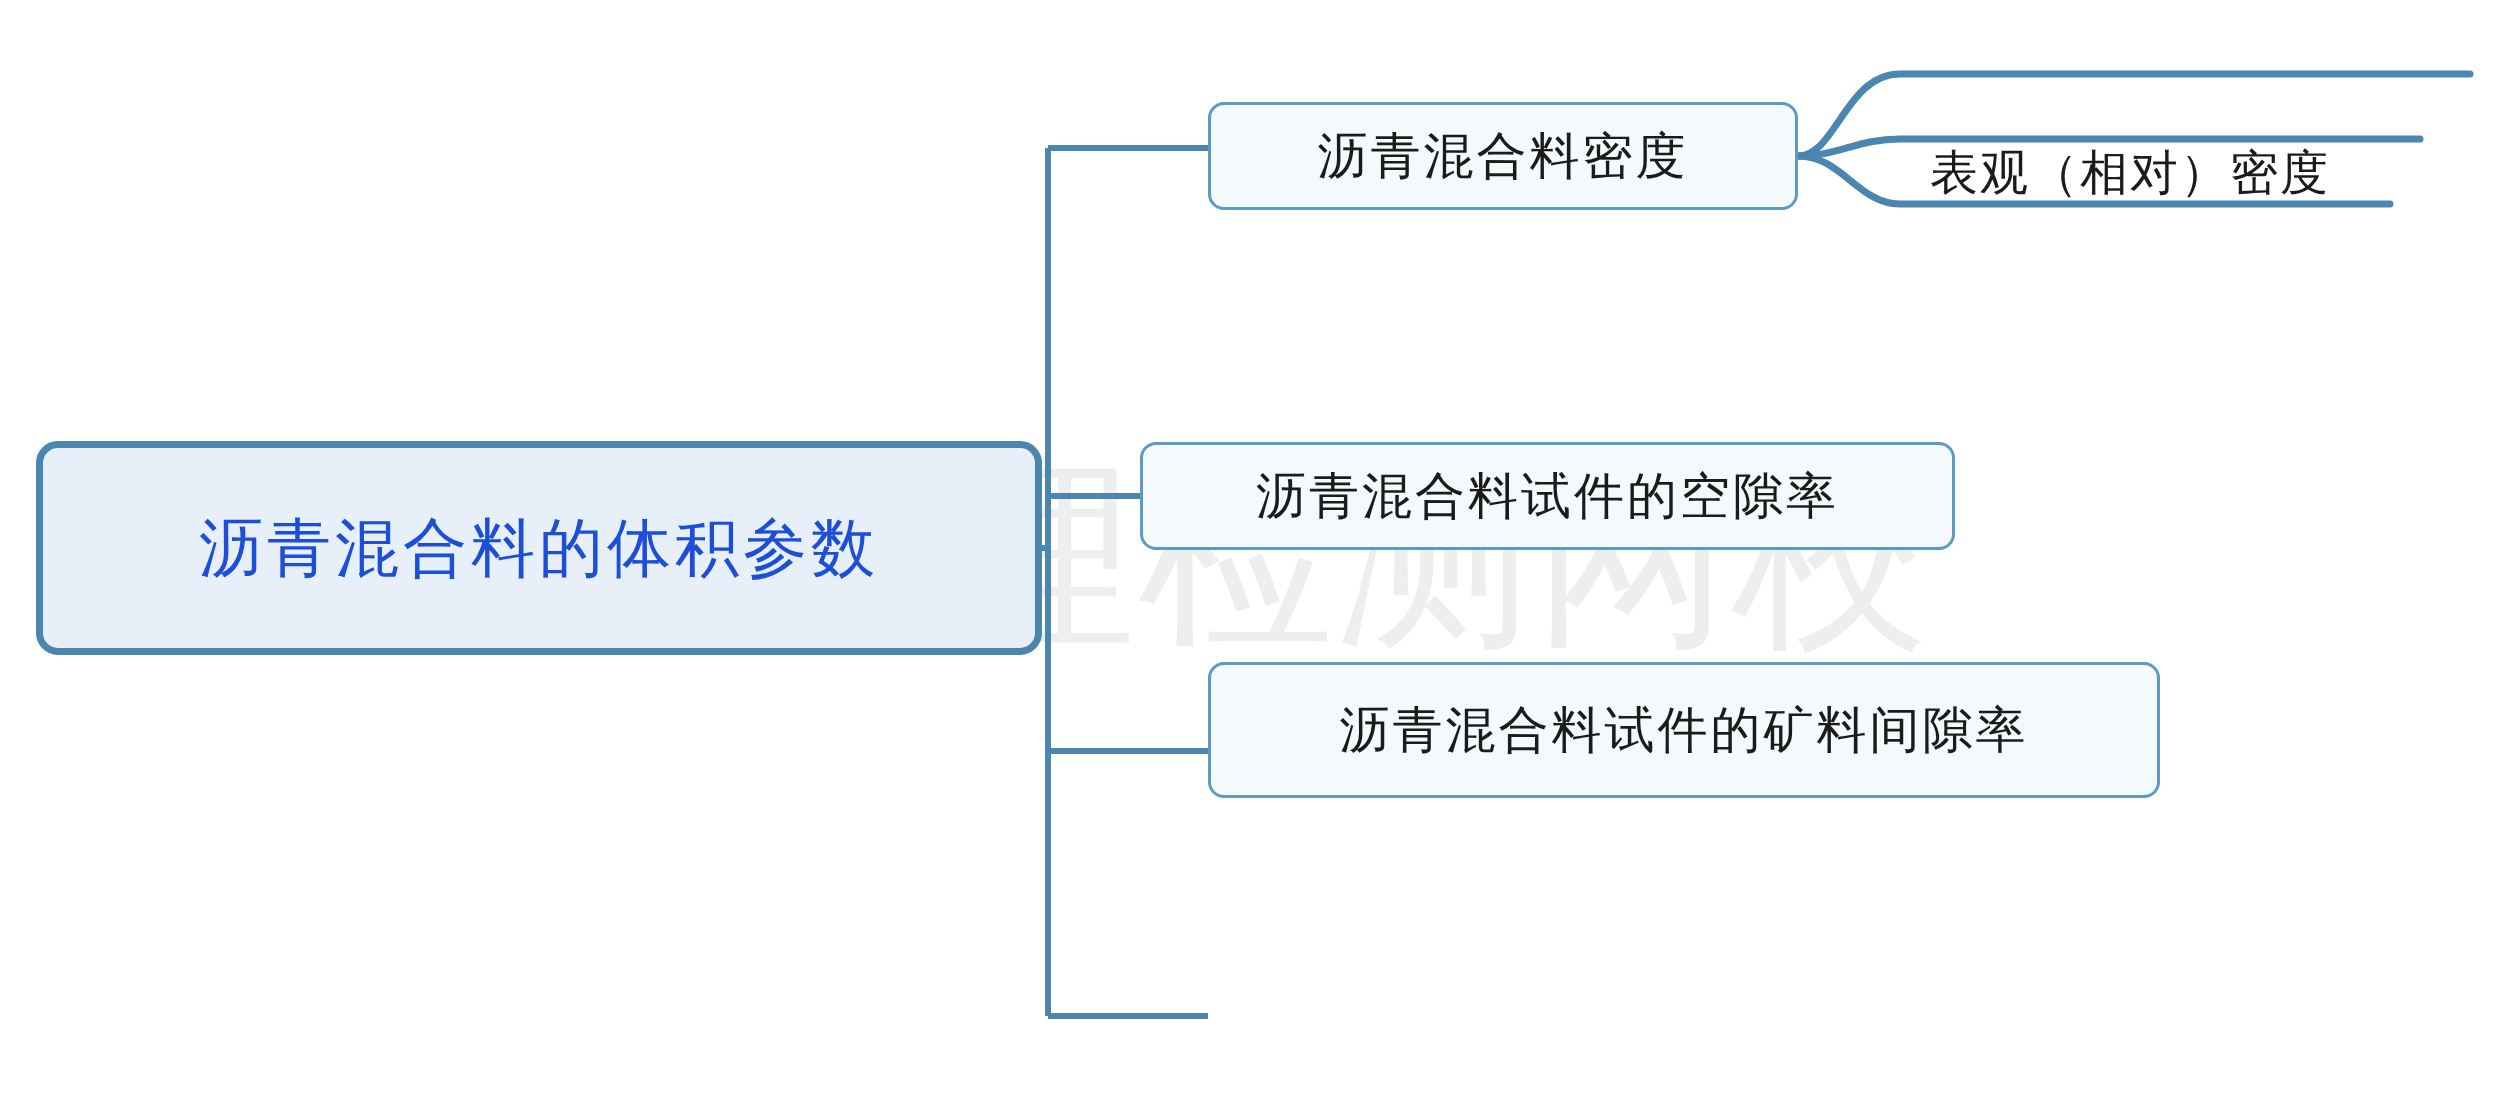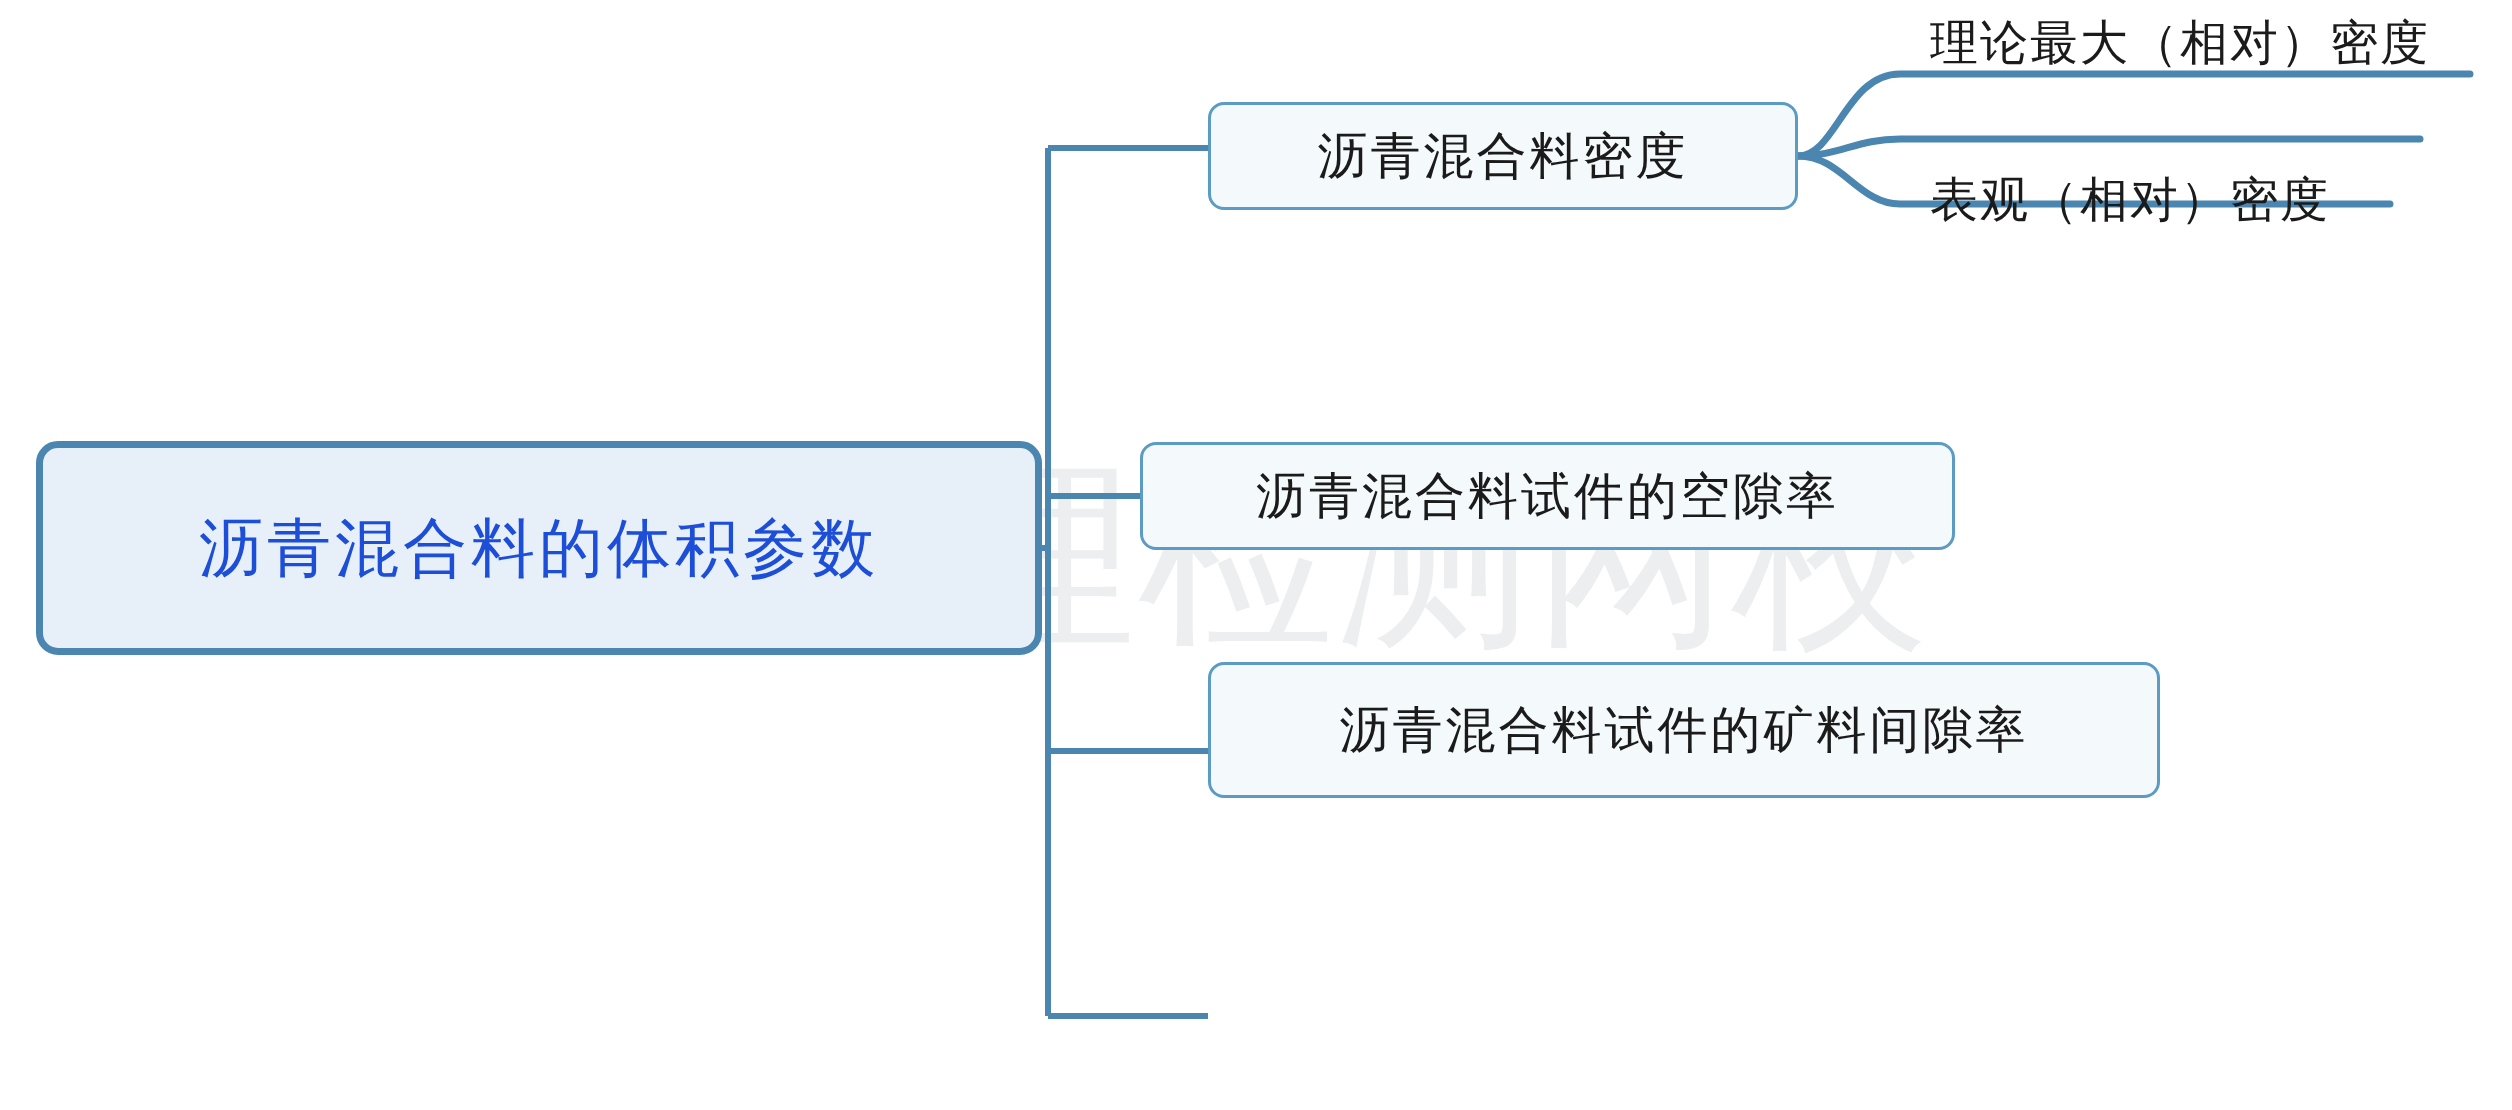--- a/index.html
+++ b/index.html
@@ -92,21 +92,21 @@
     position: absolute;
     z-index: 2;
     color: #1b1b1b;
     font-size: 48px;
     letter-spacing: 2px;
     white-space: nowrap;
     line-height: 1;
   }
   .leaf-l1 { left: 1930px; top: 18px;  }
   .leaf-l2 { left: 1930px; top: 83px;  }
-  .leaf-l3 { left: 1930px; top: 148px; margin-top: 27px; }
+  .leaf-l3 { left: 1930px; top: 148px; }
 </style>
 </head>
 <body>
 
 <div id="canvas">
 
   <div id="watermark">理检测网校</div>
 
   <svg id="connectors" viewBox="0 0 2512 1110" width="2512" height="1110">
 
@@ -126,18 +126,17 @@
 
   <div class="node node-root">沥青混合料的体积参数</div>
 
   <div class="node node-branch node-b1">沥青混合料密度</div>
 
   <div class="node node-branch node-b2">沥青混合料试件的空隙率</div>
 
   <div class="node node-branch node-b3">沥青混合料试件的矿料间隙率</div>
 
 
-  <div class="leaf leaf-l1">理论最大（相对）密度</div>
 
 
   <div class="leaf leaf-l3">表观（相对）密度</div>
 
 </div>
 
 </body></html>

